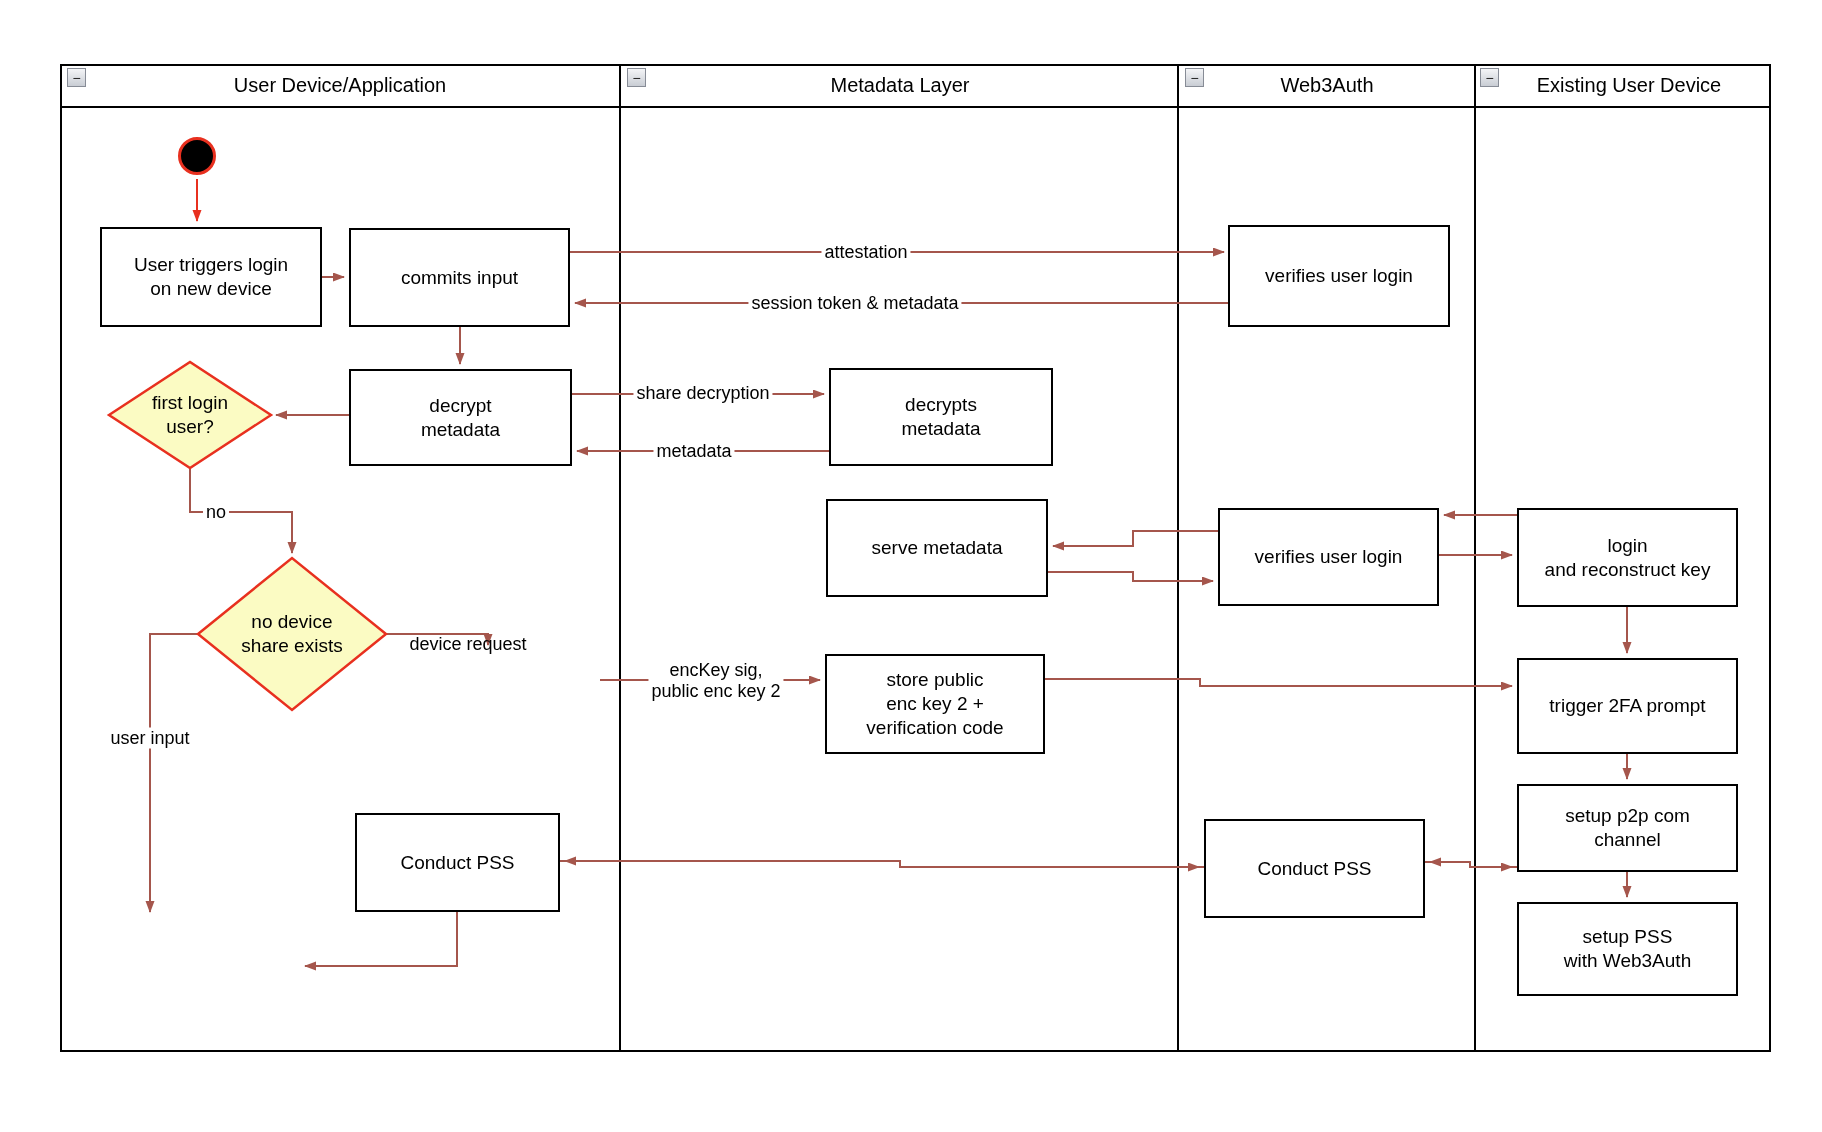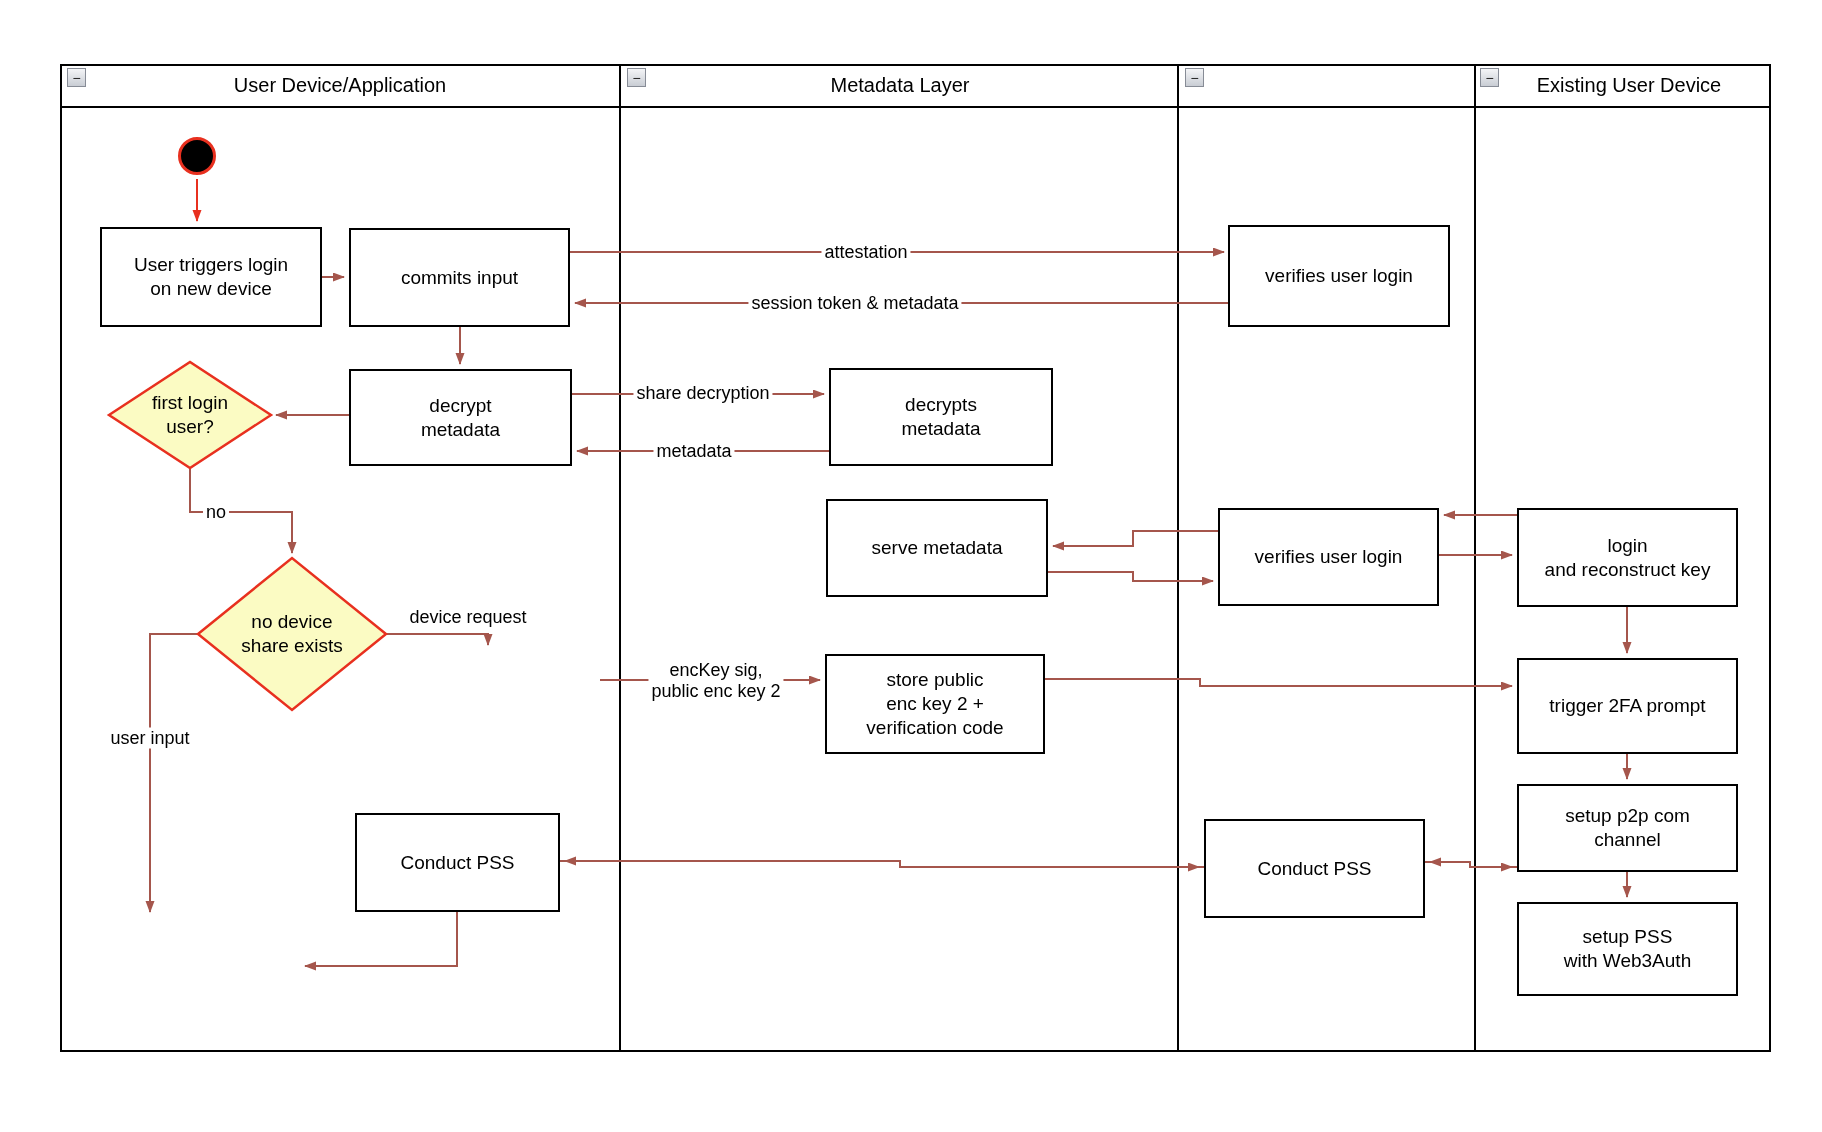--- a/index.html
+++ b/index.html
@@ -17,21 +17,21 @@
                  font-size:14px;line-height:1;color:#222;}
 
   .node{position:absolute;background:#fff;border:2px solid #000;display:flex;align-items:center;justify-content:center;
         text-align:center;font-size:19px;line-height:24px;white-space:pre-line;}
 
   .diamond-label{position:absolute;display:flex;align-items:center;justify-content:center;text-align:center;
                  font-size:19px;line-height:24px;white-space:pre-line;}
 
   .edge-label{position:absolute;transform:translate(-50%,-50%);background:#fff;padding:0 3px;
               font-size:18px;line-height:21px;white-space:pre-line;text-align:center;}
-  .edge-label.no-bg{background:transparent;}
+  .edge-label.no-bg{background:transparent;margin-top:27px;}
 
   svg{position:absolute;left:0;top:0;pointer-events:none;}
   .start-node{position:absolute;left:178px;top:137px;width:38px;height:38px;border-radius:50%;
               background:#000;border:3px solid #e8301f;box-sizing:border-box;}
 </style>
 </head>
 <body>
 
 <div id="stage">
 
@@ -41,20 +41,21 @@
   <div class="vline" style="left:1474px"></div>
   <div class="hline-header"></div>
 
   <div class="collapse-icon" style="left:67px">−</div>
   <div class="collapse-icon" style="left:627px">−</div>
   <div class="collapse-icon" style="left:1185px">−</div>
   <div class="collapse-icon" style="left:1480px">−</div>
 
   <div class="lane-title" style="left:90px;width:500px">User Device/Application</div>
   <div class="lane-title" style="left:650px;width:500px">Metadata Layer</div>
+  <div class="lane-title" style="left:1179px;width:296px">Web3Auth</div>
   <div class="lane-title" style="left:1496px;width:266px">Existing User Device</div>
 
   <svg width="1822" height="1132">
     <defs>
       <marker id="ah" markerWidth="14" markerHeight="11" refX="11" refY="4.5" orient="auto" markerUnits="userSpaceOnUse">
         <path d="M0,0 L12,4.5 L0,9 z" fill="#a5564c"></path>
       </marker>
       <marker id="ahr" markerWidth="14" markerHeight="11" refX="11" refY="4.5" orient="auto" markerUnits="userSpaceOnUse">
         <path d="M0,0 L12,4.5 L0,9 z" fill="#e8301f"></path>
       </marker>

